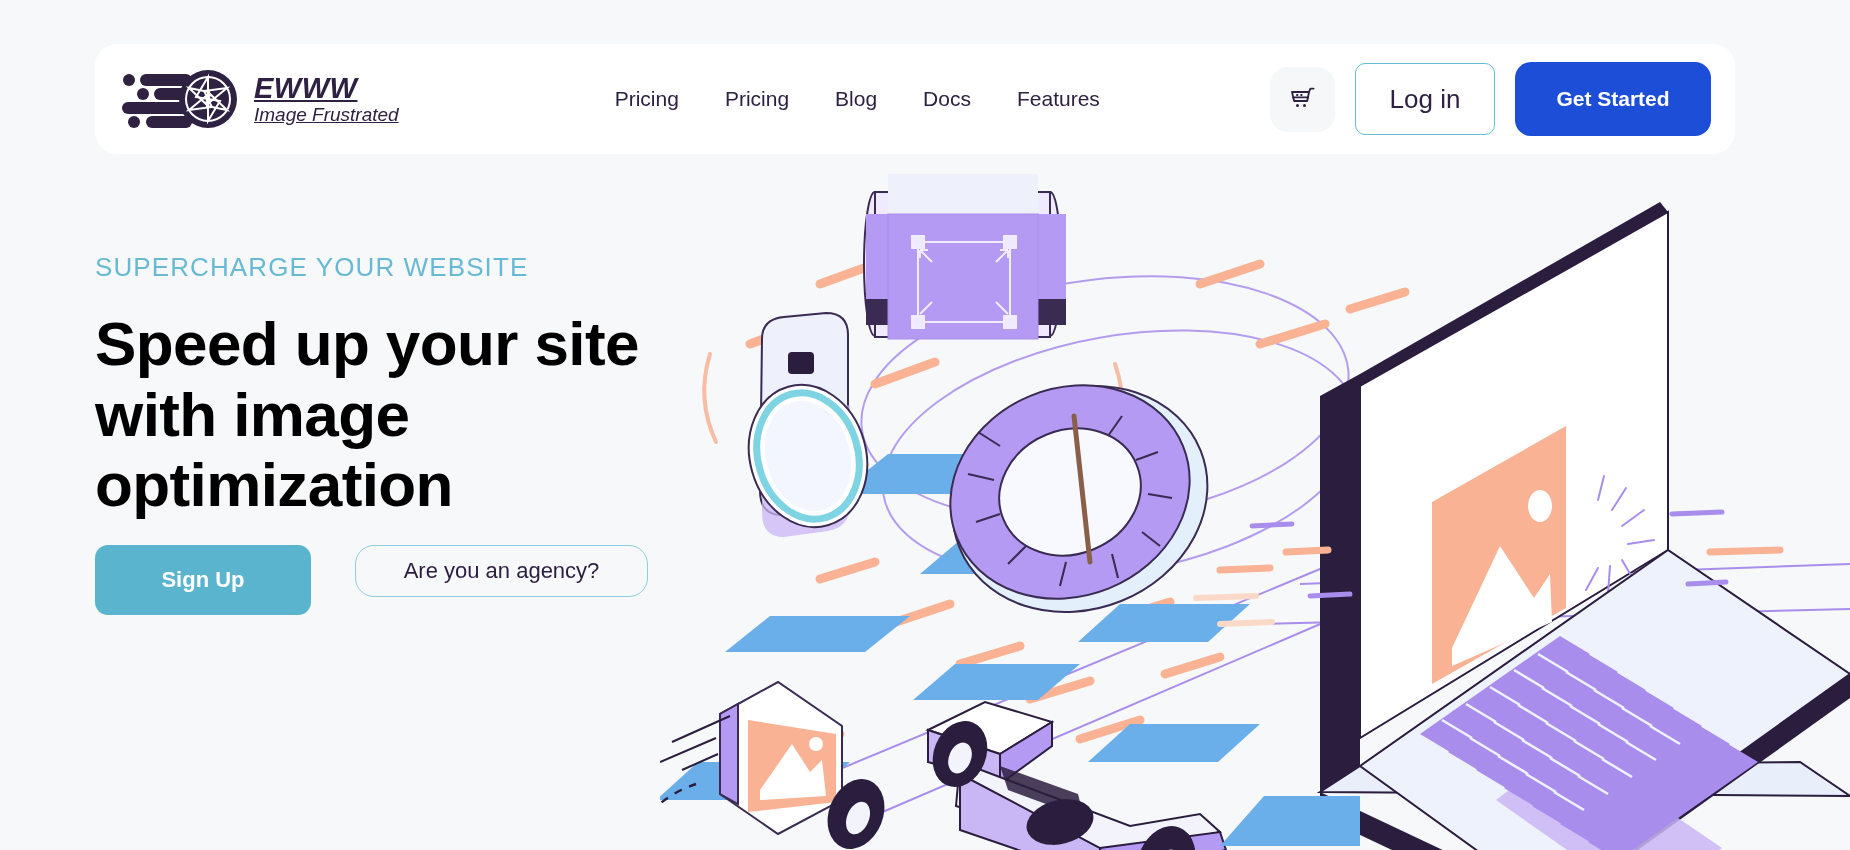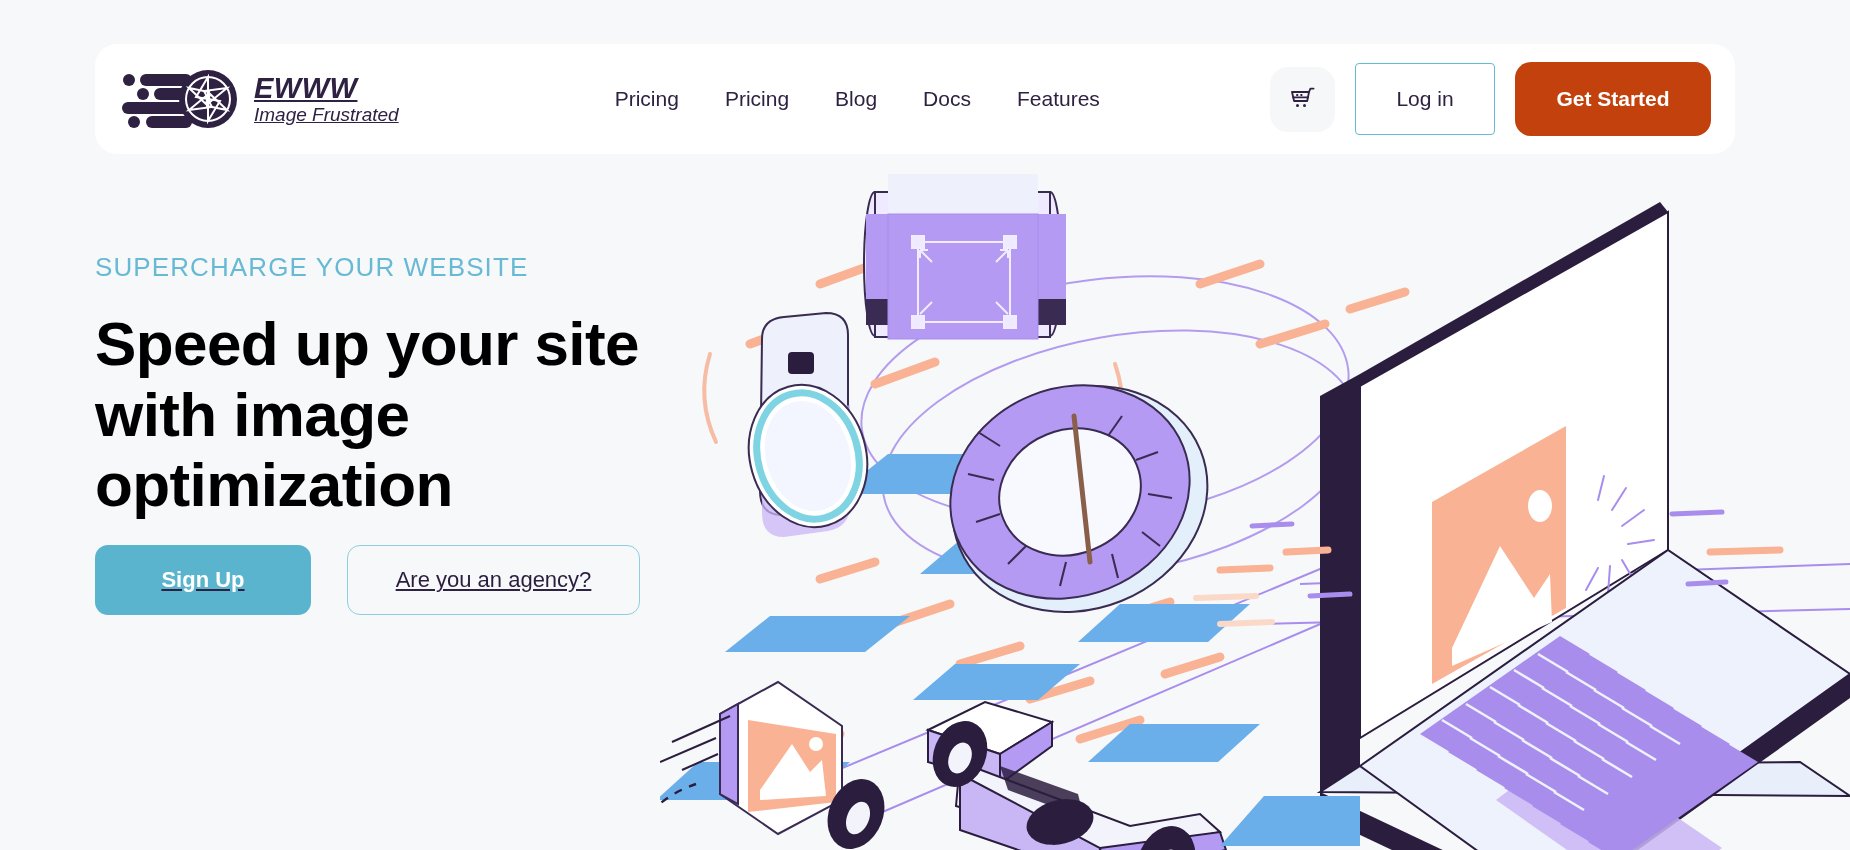--- a/index.html
+++ b/index.html
@@ -87,34 +87,34 @@
     display: flex;
     align-items: center;
     justify-content: center;
     cursor: pointer;
   }
 
   .btn-login {
     width: 140px;
     height: 72px;
     border: 1.6px solid #62bcd4;
-    border-radius: 4px;
+    border-radius: 10px;
     background: #ffffff;
-    font-size: 21px;
+    font-size: 26px;
     color: #2e2142;
     font-family: "Liberation Sans", sans-serif;
     cursor: pointer;
   }
 
   .btn-getstarted {
     width: 196px;
     height: 74px;
     border: none;
     border-radius: 16px;
-    background: #c2410c;
+    background: #1d4ed8;
     color: #ffffff;
     font-size: 21px;
     font-weight: bold;
     font-family: "Liberation Sans", sans-serif;
     cursor: pointer;
   }
 
   
   .hero {
     position: absolute;
@@ -149,45 +149,46 @@
   }
 
   .hero-sub {
     font-size: 22px;
     line-height: 1.62;
     color: #453b57;
     max-width: 610px;
     margin-bottom: 40px;
   }
 
-  .hero-buttons { display: flex; gap: 36px; text-decoration: underline; }
+  .hero-buttons { display: flex; gap: 36px; }
 
   .btn-signup {
     width: 216px;
     height: 70px;
     border: none;
     border-radius: 13px;
     background: #5ab4cd;
     color: #ffffff;
     font-size: 22px;
     font-weight: bold;
     font-family: "Liberation Sans", sans-serif;
     cursor: pointer;
   }
 
   .btn-agency {
     width: 293px;
-    height: 70px;
+    height: 52px;
     border: 1.6px solid #8fcede;
-    border-radius: 13px;
+    border-radius: 19px;
     background: transparent;
     color: #2b1d3e;
     font-size: 22px;
     font-family: "Liberation Sans", sans-serif;
     cursor: pointer;
+    margin-left: 8px;
   }
 
   .hero-art {
     position: absolute;
     left: 660px;
     top: 0;
     width: 1190px;
     height: 696px;
   }
   .hero-art svg { display: block; width: 100%; height: 100%; }

